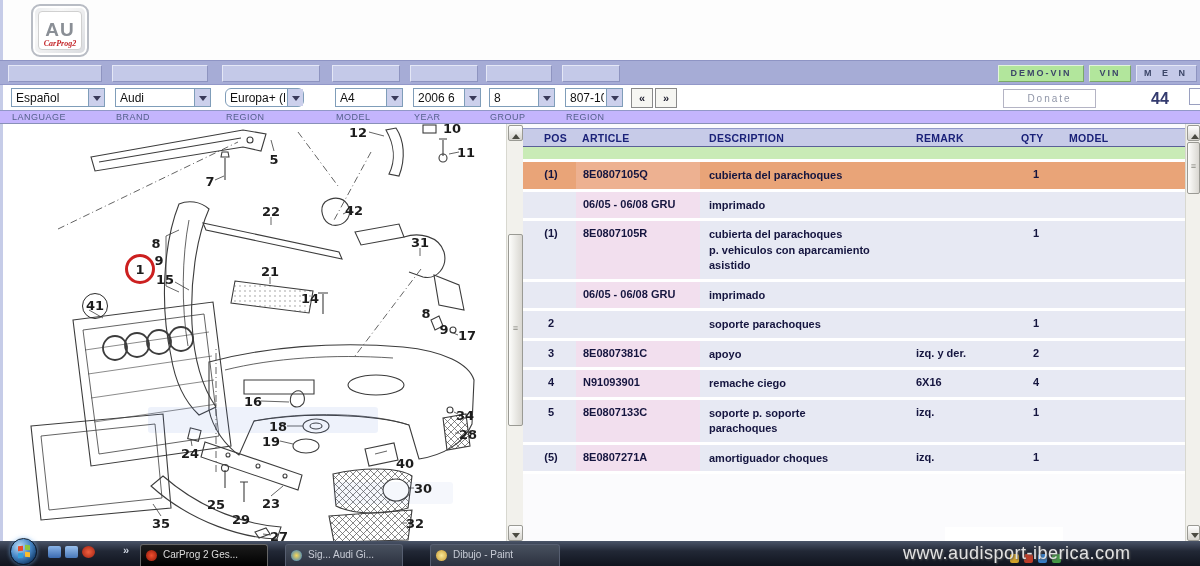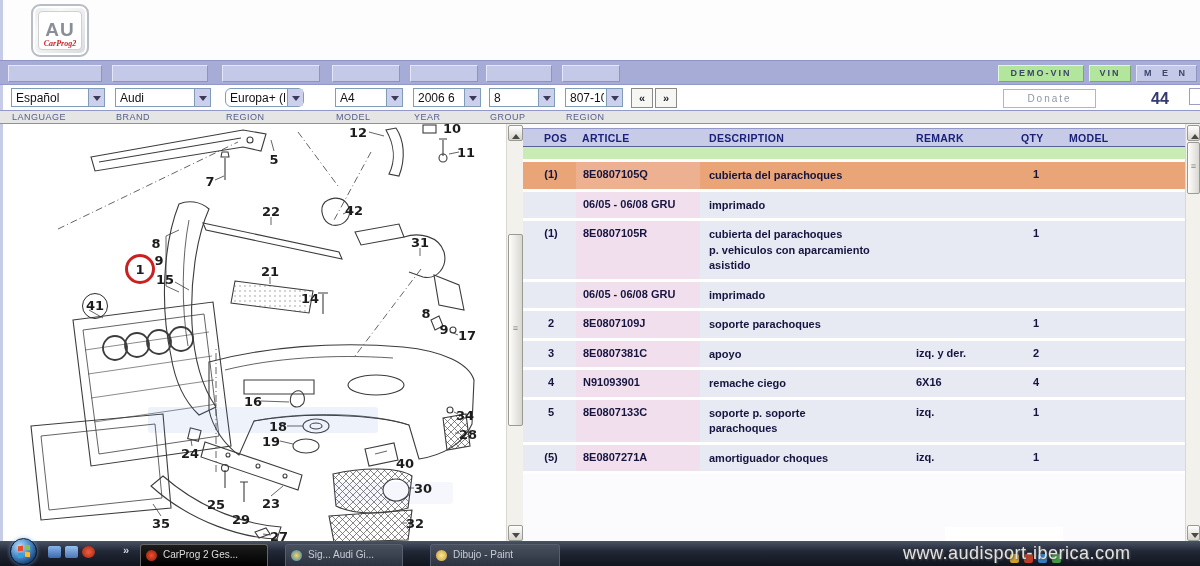--- a/index.html
+++ b/index.html
@@ -32,21 +32,21 @@
   .dd-arrow { position:absolute; right:0; top:0; width:16px; height:17px; background:#ccd0ec; border-left:1px solid #7f9db9; }
   .dd-arrow:after { content:""; position:absolute; left:4px; top:7px; border:4px solid transparent; border-top:5px solid #3a3a5a; }
   .nav-btn { position:absolute; top:3px; width:22px; height:20px; background:#f6f6f2; border:1px solid #8a8a8a; font-size:11px; color:#223;
     text-align:center; line-height:18px; font-weight:bold; }
   .donate-btn { position:absolute; left:1000px; top:4px; width:93px; height:19px; background:#fff; border:1px solid #b4b4c4;
     font-size:10px; letter-spacing:2px; color:#9096a8; text-align:center; line-height:17px; }
   .counter { position:absolute; left:1142px; top:5px; width:30px; font-size:16px; font-weight:bold; color:#333a6e; text-align:center; }
   .mini-box { position:absolute; left:1186px; top:3px; width:13px; height:17px; background:#fff; border:1px solid #9aa0c0; }
 
   
-  .bar3 { position:absolute; left:0; top:110px; width:1200px; height:15px; background:#e5e5e5; border-top:1px solid #9298c8; }
+  .bar3 { position:absolute; left:0; top:110px; width:1200px; height:15px; background:#c4b5fd; border-top:1px solid #9298c8; }
   .flabel { position:absolute; top:1px; font-size:9px; color:#55608c; letter-spacing:0.5px; }
 
   
   .main { position:absolute; left:0; top:123px; width:1200px; height:418px; background:#eef0f8; border-top:1px solid #8890b8; }
   .diagram-panel { position:absolute; left:0; top:0; width:506px; height:418px; background:#fff; border-left:3px solid #c6cce8; overflow:hidden; }
   .dwm { position:absolute; background:#5a7fd4; opacity:0.10; border-radius:3px; }
 
   .callout { position:absolute; transform:translate(-50%,-50%); font-size:13px; font-weight:bold; color:#1c1c1c; cursor:pointer;
     font-family:"DejaVu Sans", sans-serif; }
   .callout.circled { width:26px; height:26px; border:1.6px solid #2c2c2c; border-radius:50%; text-align:center; line-height:23px; }
@@ -399,21 +399,20 @@
             <div class="cell c-art">06/05 - 06/08  GRU</div>
             <div class="cell c-desc">
               <div>imprimado</div>
             </div>
             <div class="cell c-rem"></div>
             <div class="cell c-qty"></div>
             <div class="cell c-mod"></div>
           </div>
           <div class="trow">
             <div class="cell c-pos">2</div>
-            <div class="cell c-art">8E0807109J</div>
             <div class="cell c-desc">
               <div>soporte parachoques</div>
             </div>
             <div class="cell c-rem"></div>
             <div class="cell c-qty">1</div>
             <div class="cell c-mod"></div>
           </div>
           <div class="trow">
             <div class="cell c-pos">3</div>
             <div class="cell c-art">8E0807381C</div>

